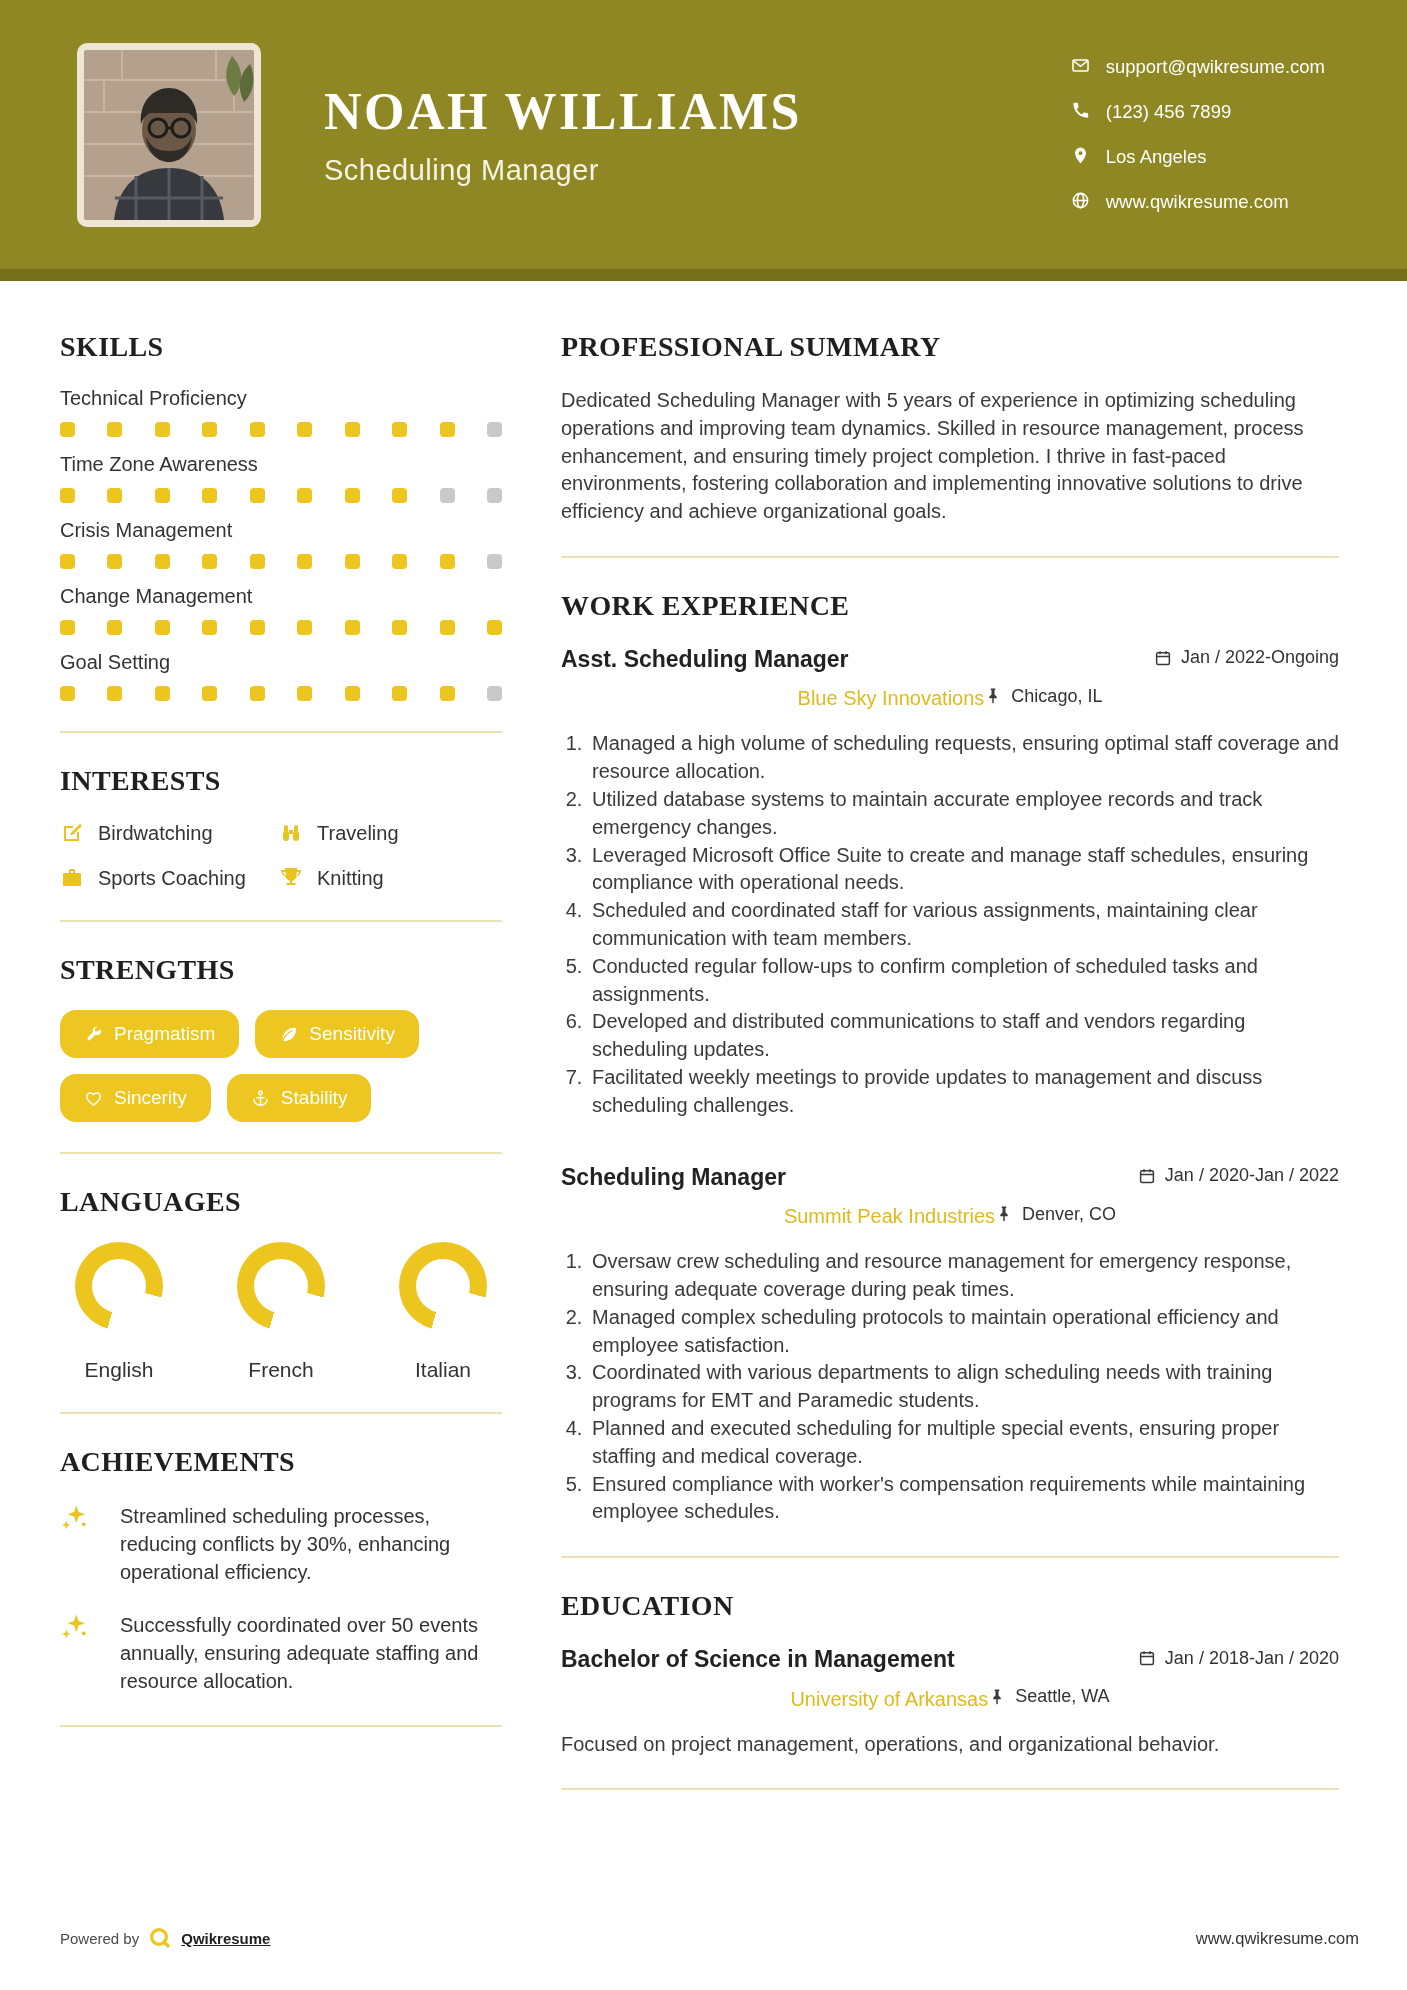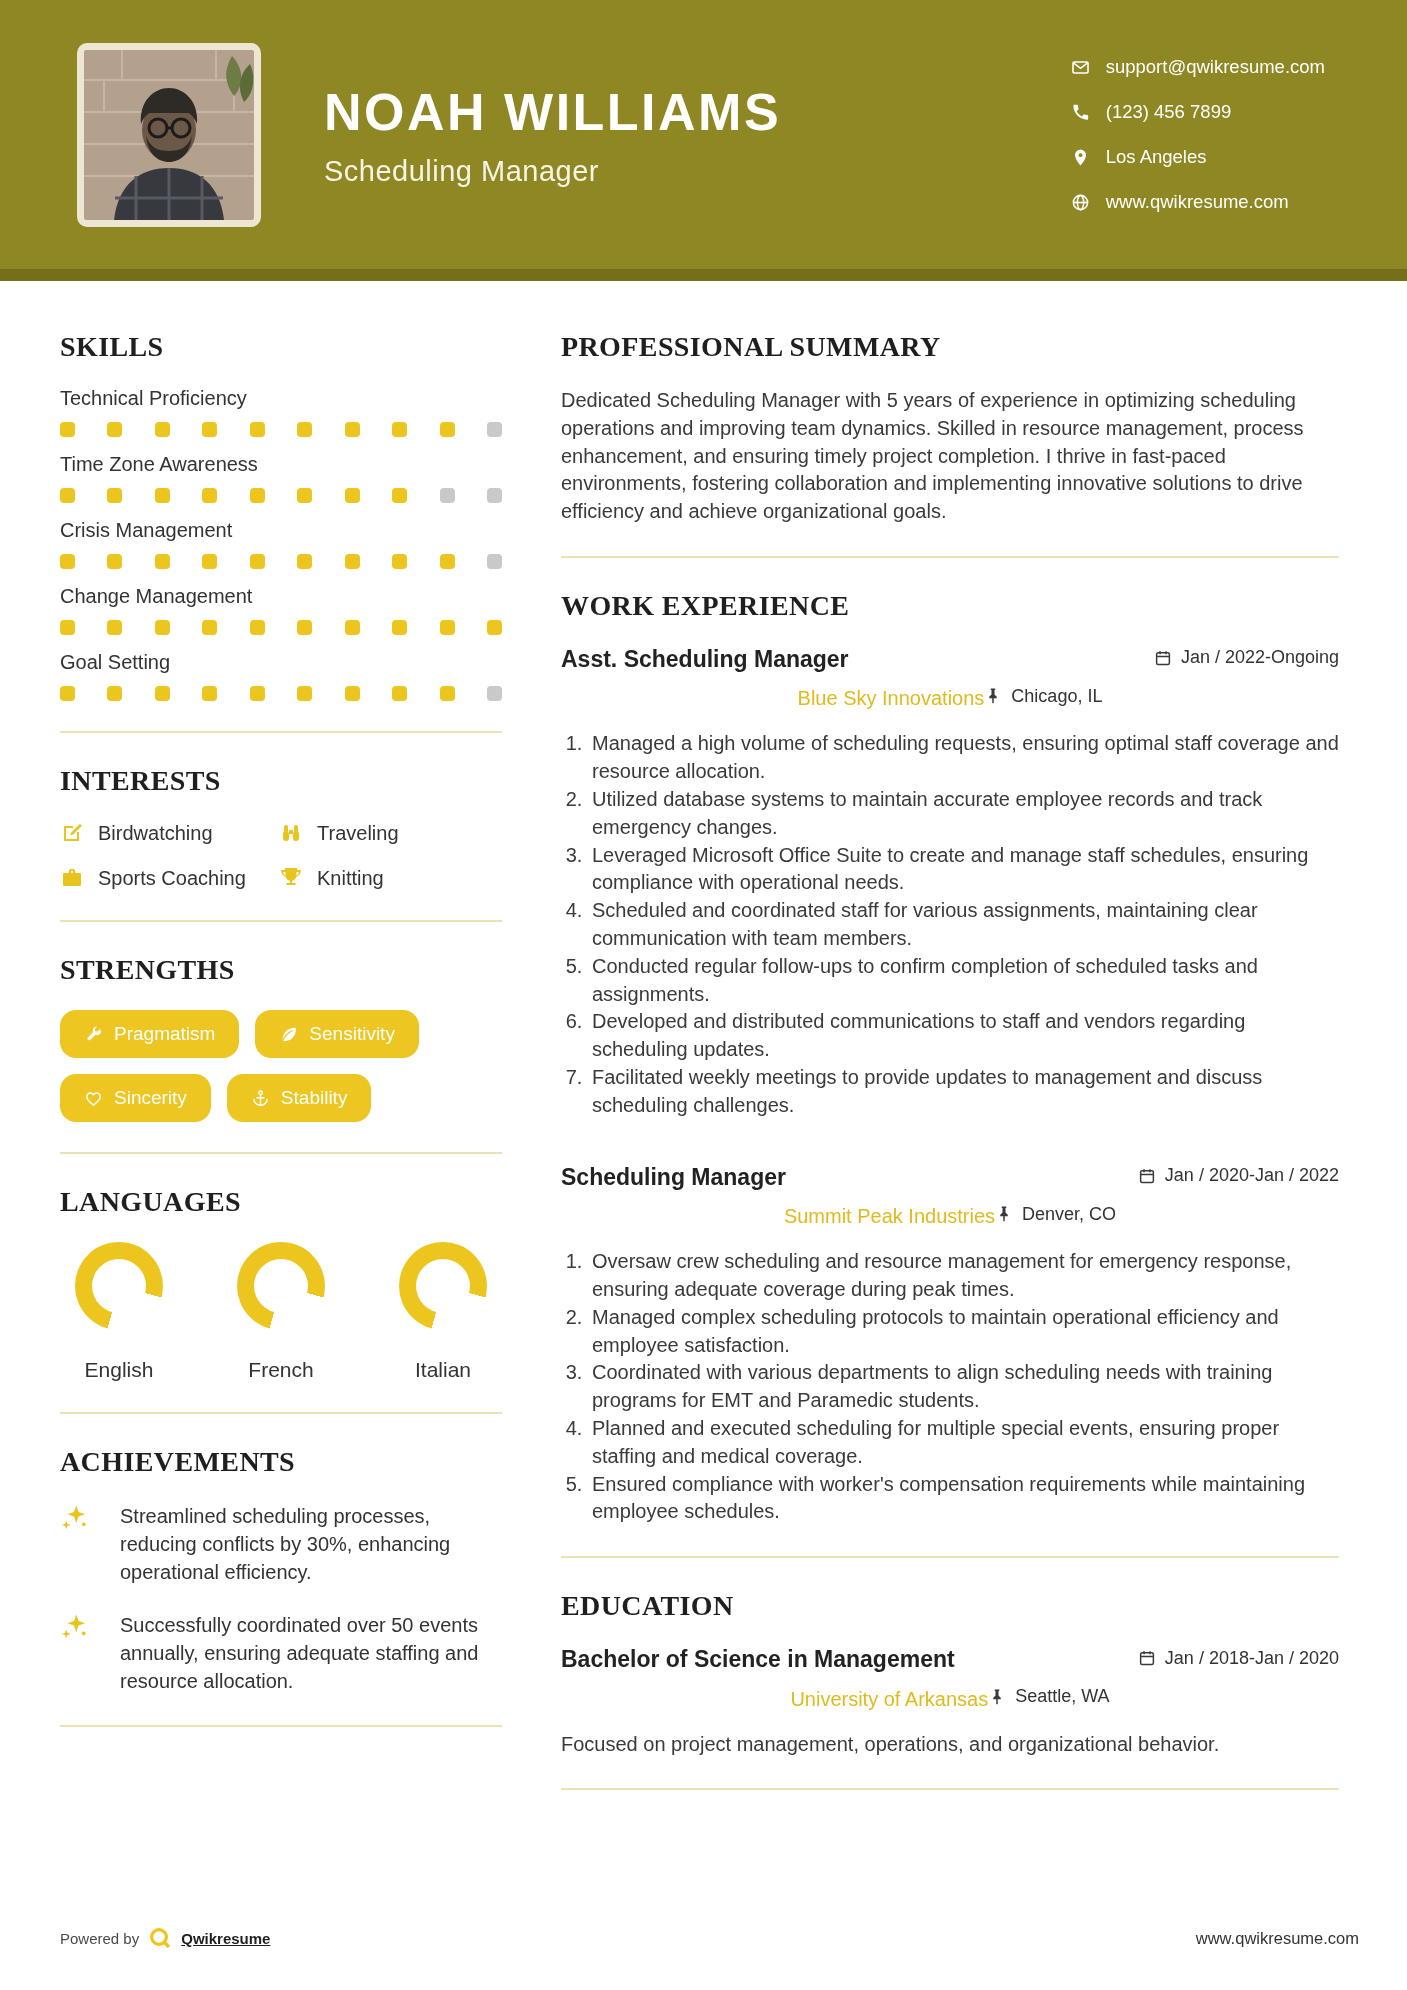--- a/index.html
+++ b/index.html
@@ -4,24 +4,24 @@
 <style>
   *{margin:0;padding:0;box-sizing:border-box}
   body{font-family:"Liberation Sans","DejaVu Sans",sans-serif;background:#ffffff}
   .page{position:relative;width:1407px;height:1990px;background:#fff;overflow:hidden;color:#3a3a3a}
 
   
   .header{height:281px;background:#8e8723;border-bottom:12px solid #756f19;display:flex;align-items:center;padding:0 82px 0 77px}
   .photo-frame{width:184px;height:184px;flex:0 0 auto;border:7px solid #ece6d3;border-radius:10px;overflow:hidden;background:#b3a08d}
   .photo-frame svg{display:block;width:100%;height:100%}
   .name-block{margin-left:63px}
-  .name{font-family:Liberation Sans, sans-serif;font-size:52px;font-weight:700;color:#fff;letter-spacing:2.5px}
+  .name{font-family:Liberation Serif, serif;font-size:52px;font-weight:700;color:#fff;letter-spacing:2.5px}
   .job-title{margin-top:13px;font-size:29px;color:#f7f4e6;letter-spacing:.5px}
   .contact-block{margin-left:auto;display:flex;flex-direction:column;gap:23px}
-  .contact-row{display:flex;align-items:center;gap:16px;color:#fff;font-size:18.5px}
+  .contact-row{display:flex;gap:16px;color:#fff;font-size:18.5px}
   .cicon{width:19px;height:19px;flex:0 0 auto;display:inline-flex}
   .cicon svg{width:100%;height:100%}
 
   
   .content{display:flex;align-items:flex-start;padding:50px 68px 0 60px}
   .sidebar{width:442px;flex:0 0 auto;margin-right:59px}
   .main{flex:1;min-width:0}
   .sec-heading{font-family:"Liberation Serif","DejaVu Serif",serif;font-size:28px;font-weight:700;color:#1f1f1f;letter-spacing:.4px;margin-bottom:24px}
   .divider{border:0;border-top:2px solid #eae2b2;margin:30px 0 32px}
 

